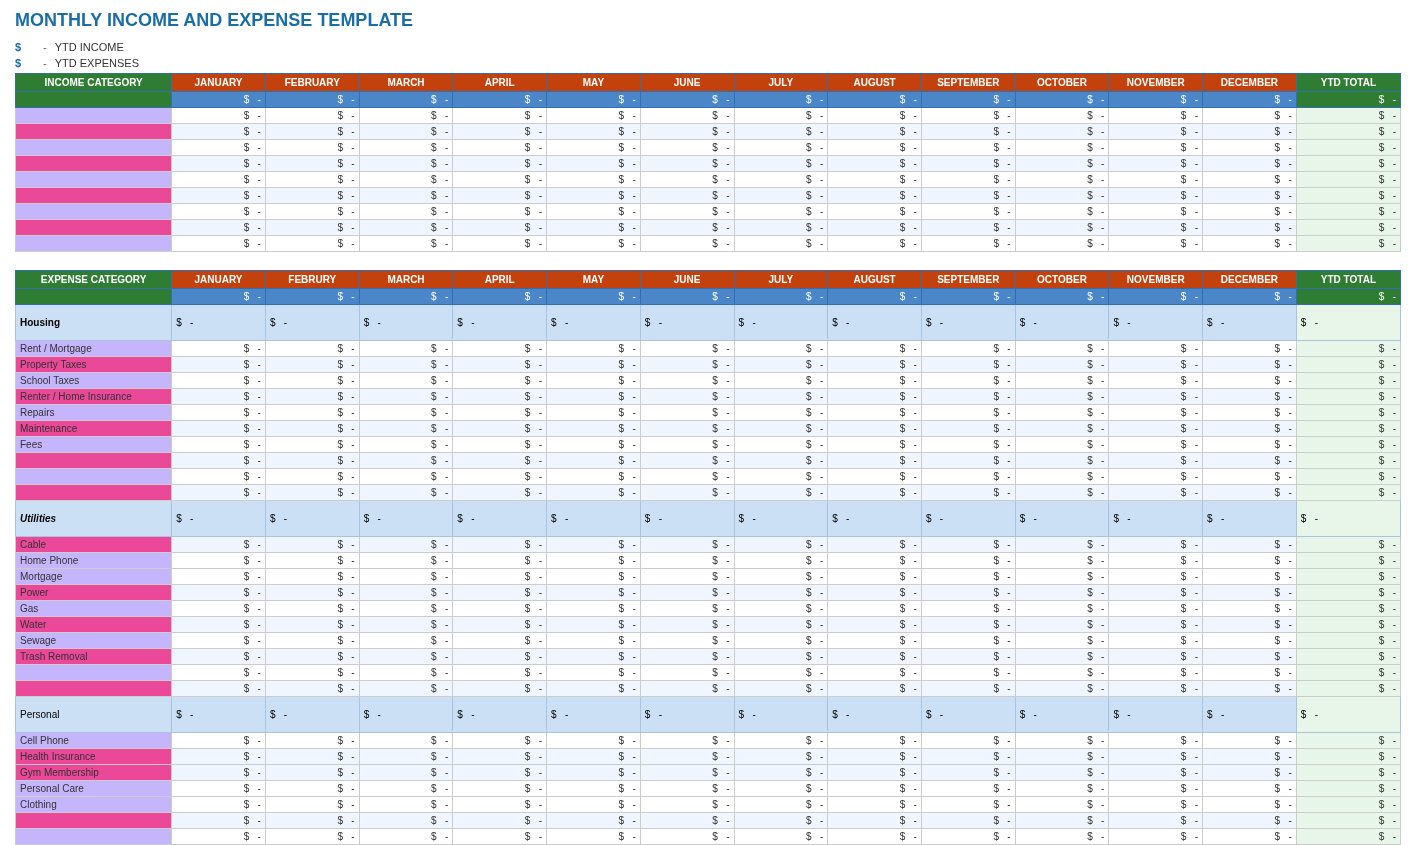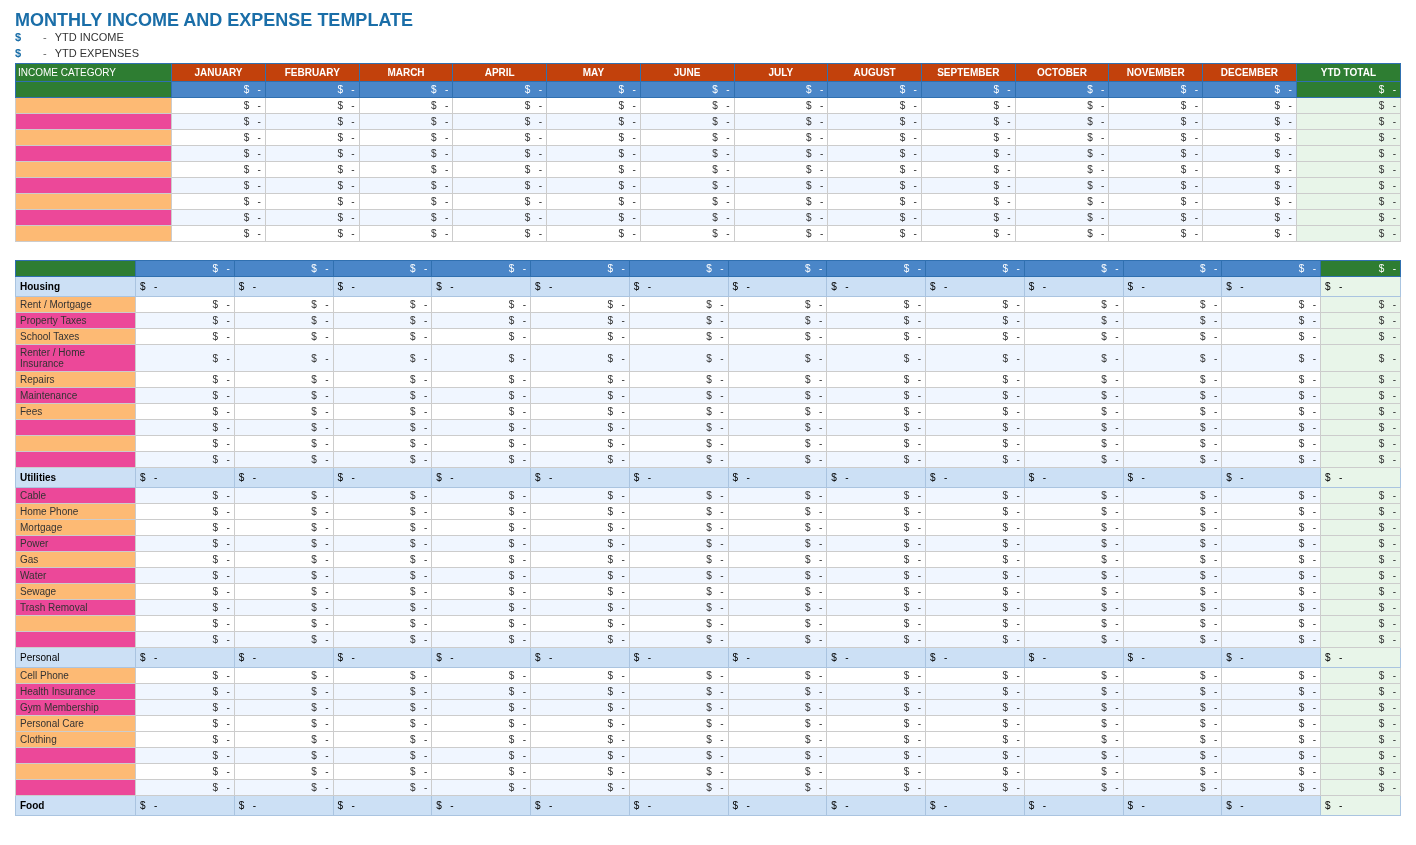--- a/index.html
+++ b/index.html
@@ -2,20 +2,21 @@
 <html><head>
   <meta charset="utf-8">
   <style>
     * { box-sizing: border-box; margin: 0; padding: 0; }
     body { font-family: Arial, sans-serif; font-size: 11px; background: #fff; padding: 10px 15px; }
 
     .page-title {
       font-size: 18px;
       font-weight: bold;
       color: #1a6ea8;
+      margin-bottom: 10px;
     }
 
     .ytd-row {
       display: flex;
       align-items: center;
       margin-bottom: 4px;
       font-size: 11px;
     }
     .ytd-row .dollar { color: #1a6ea8; font-weight: bold; width: 20px; }
     .ytd-row .dash { margin: 0 8px; color: #666; }
@@ -36,22 +37,22 @@
       font-weight: bold;
       text-align: center;
       padding: 3px 2px;
       border: 1px solid #3070b0;
       font-size: 10px;
       text-transform: uppercase;
     }
     .header-months th.category-col {
       background-color: #2e7d32;
       color: #fff;
-      text-align: left;
-      font-weight: normal;
+      text-align: center;
+      font-weight: bold;
     }
     .header-months th.ytd-col {
       background-color: #2e7d32;
       color: #fff;
       margin-top: 35px;
     }
 
     
     .subheader-row td {
       background-color: #4a86c8;
@@ -72,42 +73,42 @@
     .data-row td {
       padding: 2px 4px;
       border: 1px solid #ccc;
       text-align: right;
       color: #333;
       font-size: 10px;
     }
     .data-row td.category-col {
       text-align: left;
       color: #333;
-      background-color: #fdba74;
+      background-color: #c4b5fd;
     }
     .data-row td.ytd-col {
       background-color: #e8f5e9;
       color: #333;
     }
 
     
     .data-row.alt td {
       background-color: #f0f6ff;
     }
     .data-row.alt td.category-col {
       background-color: #ec4899;
     }
     .data-row.alt td.ytd-col {
       background-color: #e8f5e9;
     }
 
     
     .section-header-row td {
       background-color: #cce0f5;
-      padding: 4px 4px;
+      padding: 12px 4px;
       border: 1px solid #aac4e0;
       font-size: 10px;
     }
     .section-header-row td.category-col {
       font-weight: bold;
       color: #000;
       text-align: left;
     }
     .section-header-row td.ytd-col {
       background-color: #e8f5e9;
@@ -327,20 +328,36 @@
           <td>$ &nbsp; -</td>
           <td class="ytd-col">$ &nbsp; -</td>
         </tr>
       </tbody>
   </table>
 </div>
 
 <div class="section">
   <table>
     <thead>
+      <tr class="header-months expense-header">
+        <th class="category-col">EXPENSE CATEGORY</th>
+        <th class="month-col">JANUARY</th>
+        <th class="month-col">FEBRURY</th>
+        <th class="month-col">MARCH</th>
+        <th class="month-col">APRIL</th>
+        <th class="month-col">MAY</th>
+        <th class="month-col">JUNE</th>
+        <th class="month-col">JULY</th>
+        <th class="month-col">AUGUST</th>
+        <th class="month-col">SEPTEMBER</th>
+        <th class="month-col">OCTOBER</th>
+        <th class="month-col">NOVEMBER</th>
+        <th class="month-col">DECEMBER</th>
+        <th class="ytd-col">YTD TOTAL</th>
+      </tr>
       <tr class="subheader-row">
         <td class="category-col"></td>
         <td>$ &nbsp; -</td>
         <td>$ &nbsp; -</td>
         <td>$ &nbsp; -</td>
         <td>$ &nbsp; -</td>
         <td>$ &nbsp; -</td>
         <td>$ &nbsp; -</td>
         <td>$ &nbsp; -</td>
         <td>$ &nbsp; -</td>
@@ -522,21 +539,21 @@
           <td>$ &nbsp; -</td>
           <td>$ &nbsp; -</td>
           <td>$ &nbsp; -</td>
           <td>$ &nbsp; -</td>
           <td>$ &nbsp; -</td>
           <td>$ &nbsp; -</td>
           <td>$ &nbsp; -</td>
           <td class="ytd-col">$ &nbsp; -</td>
         </tr>
         <tr class="section-header-row">
-          <td class="category-col" style="font-weight: bold;">Utilities</td>
+          <td class="category-col" style="font-weight: bold; font-style: italic;">Utilities</td>
           <td>$ &nbsp; -</td>
           <td>$ &nbsp; -</td>
           <td>$ &nbsp; -</td>
           <td>$ &nbsp; -</td>
           <td>$ &nbsp; -</td>
           <td>$ &nbsp; -</td>
           <td>$ &nbsp; -</td>
           <td>$ &nbsp; -</td>
           <td>$ &nbsp; -</td>
           <td>$ &nbsp; -</td>

